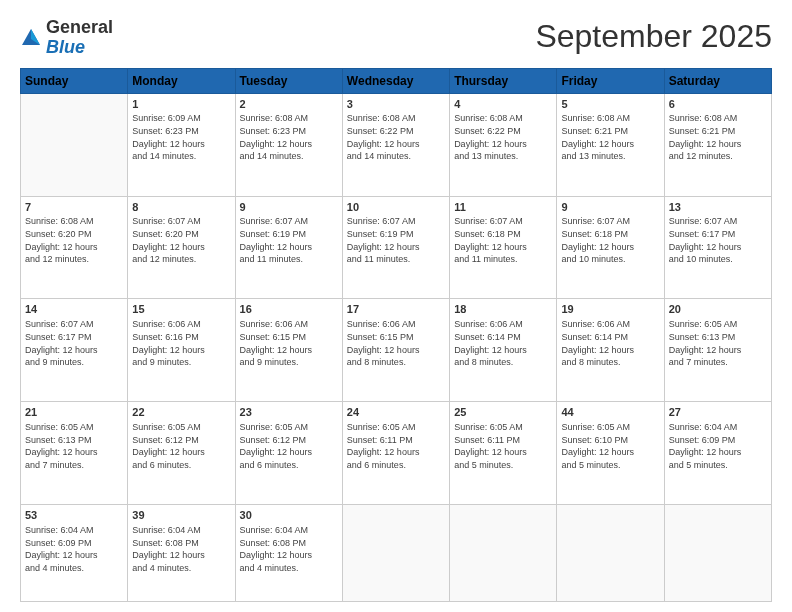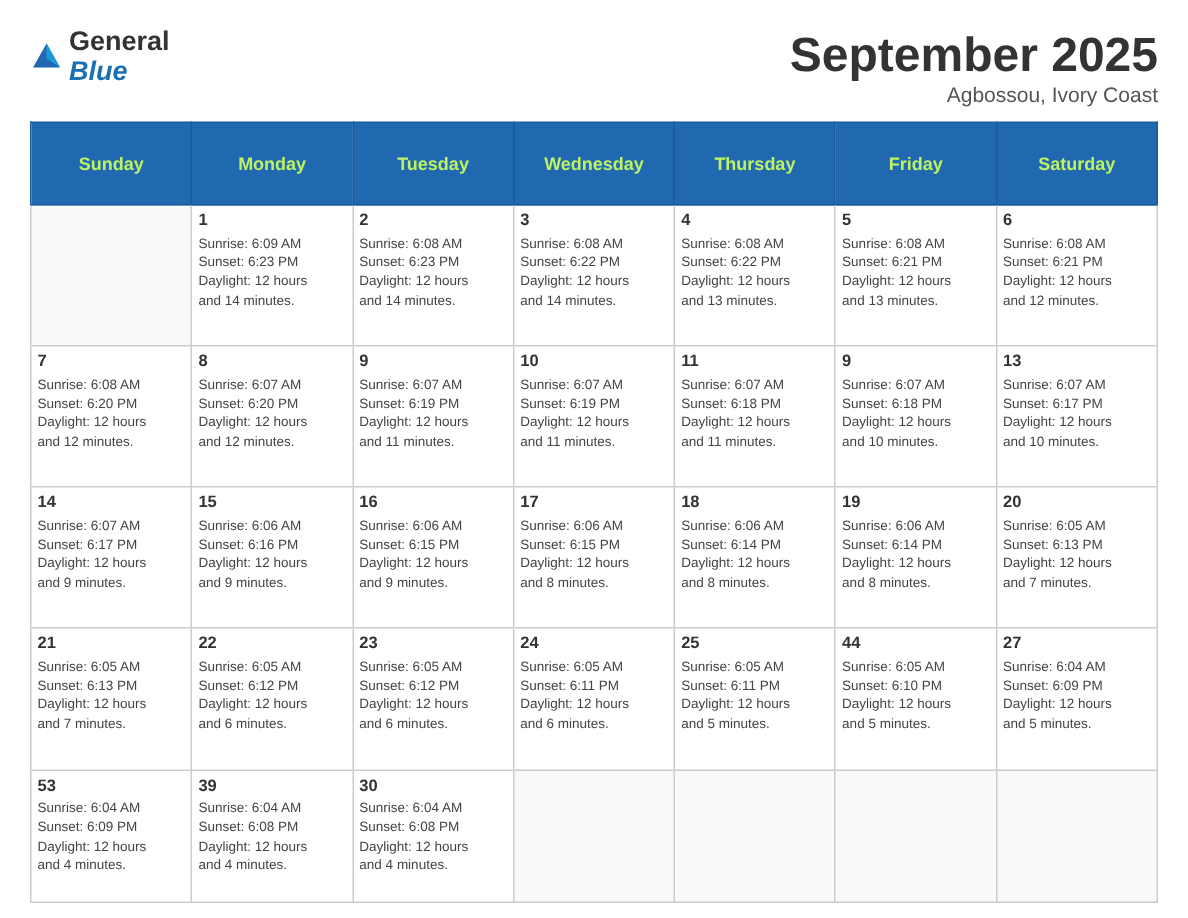--- a/index.html
+++ b/index.html
@@ -40,42 +40,42 @@
     .logo-icon {
       width: 22px;
       height: 22px;
       margin-right: 4px;
     }
     .title-section {
       text-align: right;
     }
     .month-title {
       font-size: 32px;
-      font-weight: bold;
+      font-weight: normal;
       color: #333;
     }
     .location {
       font-size: 14px;
       color: #555;
     }
     .calendar {
       flex: 1;
       border: 1px solid #ccc;
       border-collapse: collapse;
       width: 100%;
       table-layout: fixed;
     }
     .calendar th {
       background-color: #2068b0;
-      color: #bef264;
-      padding: 20px 4px;
+      color: #000000;
+      padding: 5px 4px;
       font-size: 12px;
       font-weight: bold;
       border: 1px solid #1a5a9a;
-      text-align: center;
+      text-align: left;
     }
     .calendar td {
       border: 1px solid #ccc;
       vertical-align: top;
       padding: 3px 4px;
       font-size: 9.5px;
       color: #333;
       line-height: 1.35;
     }
     .calendar td.empty {
@@ -110,21 +110,20 @@
         <polygon points="11,2 20,18 2,18" fill="#2068b0"></polygon>
         <polygon points="11,2 20,18 11,12" fill="#1a9ad7"></polygon>
       </svg>
       <div class="logo-text">
         <span class="general">General</span>
         <span class="blue">Blue</span>
       </div>
     </div>
     <div class="title-section">
       <div class="month-title">September 2025</div>
-      <div class="location">Agbossou, Ivory Coast</div>
     </div>
   </div>
 
   <table class="calendar">
     <thead>
       <tr>
         <th>Sunday</th>
         <th>Monday</th>
         <th>Tuesday</th>
         <th>Wednesday</th>

